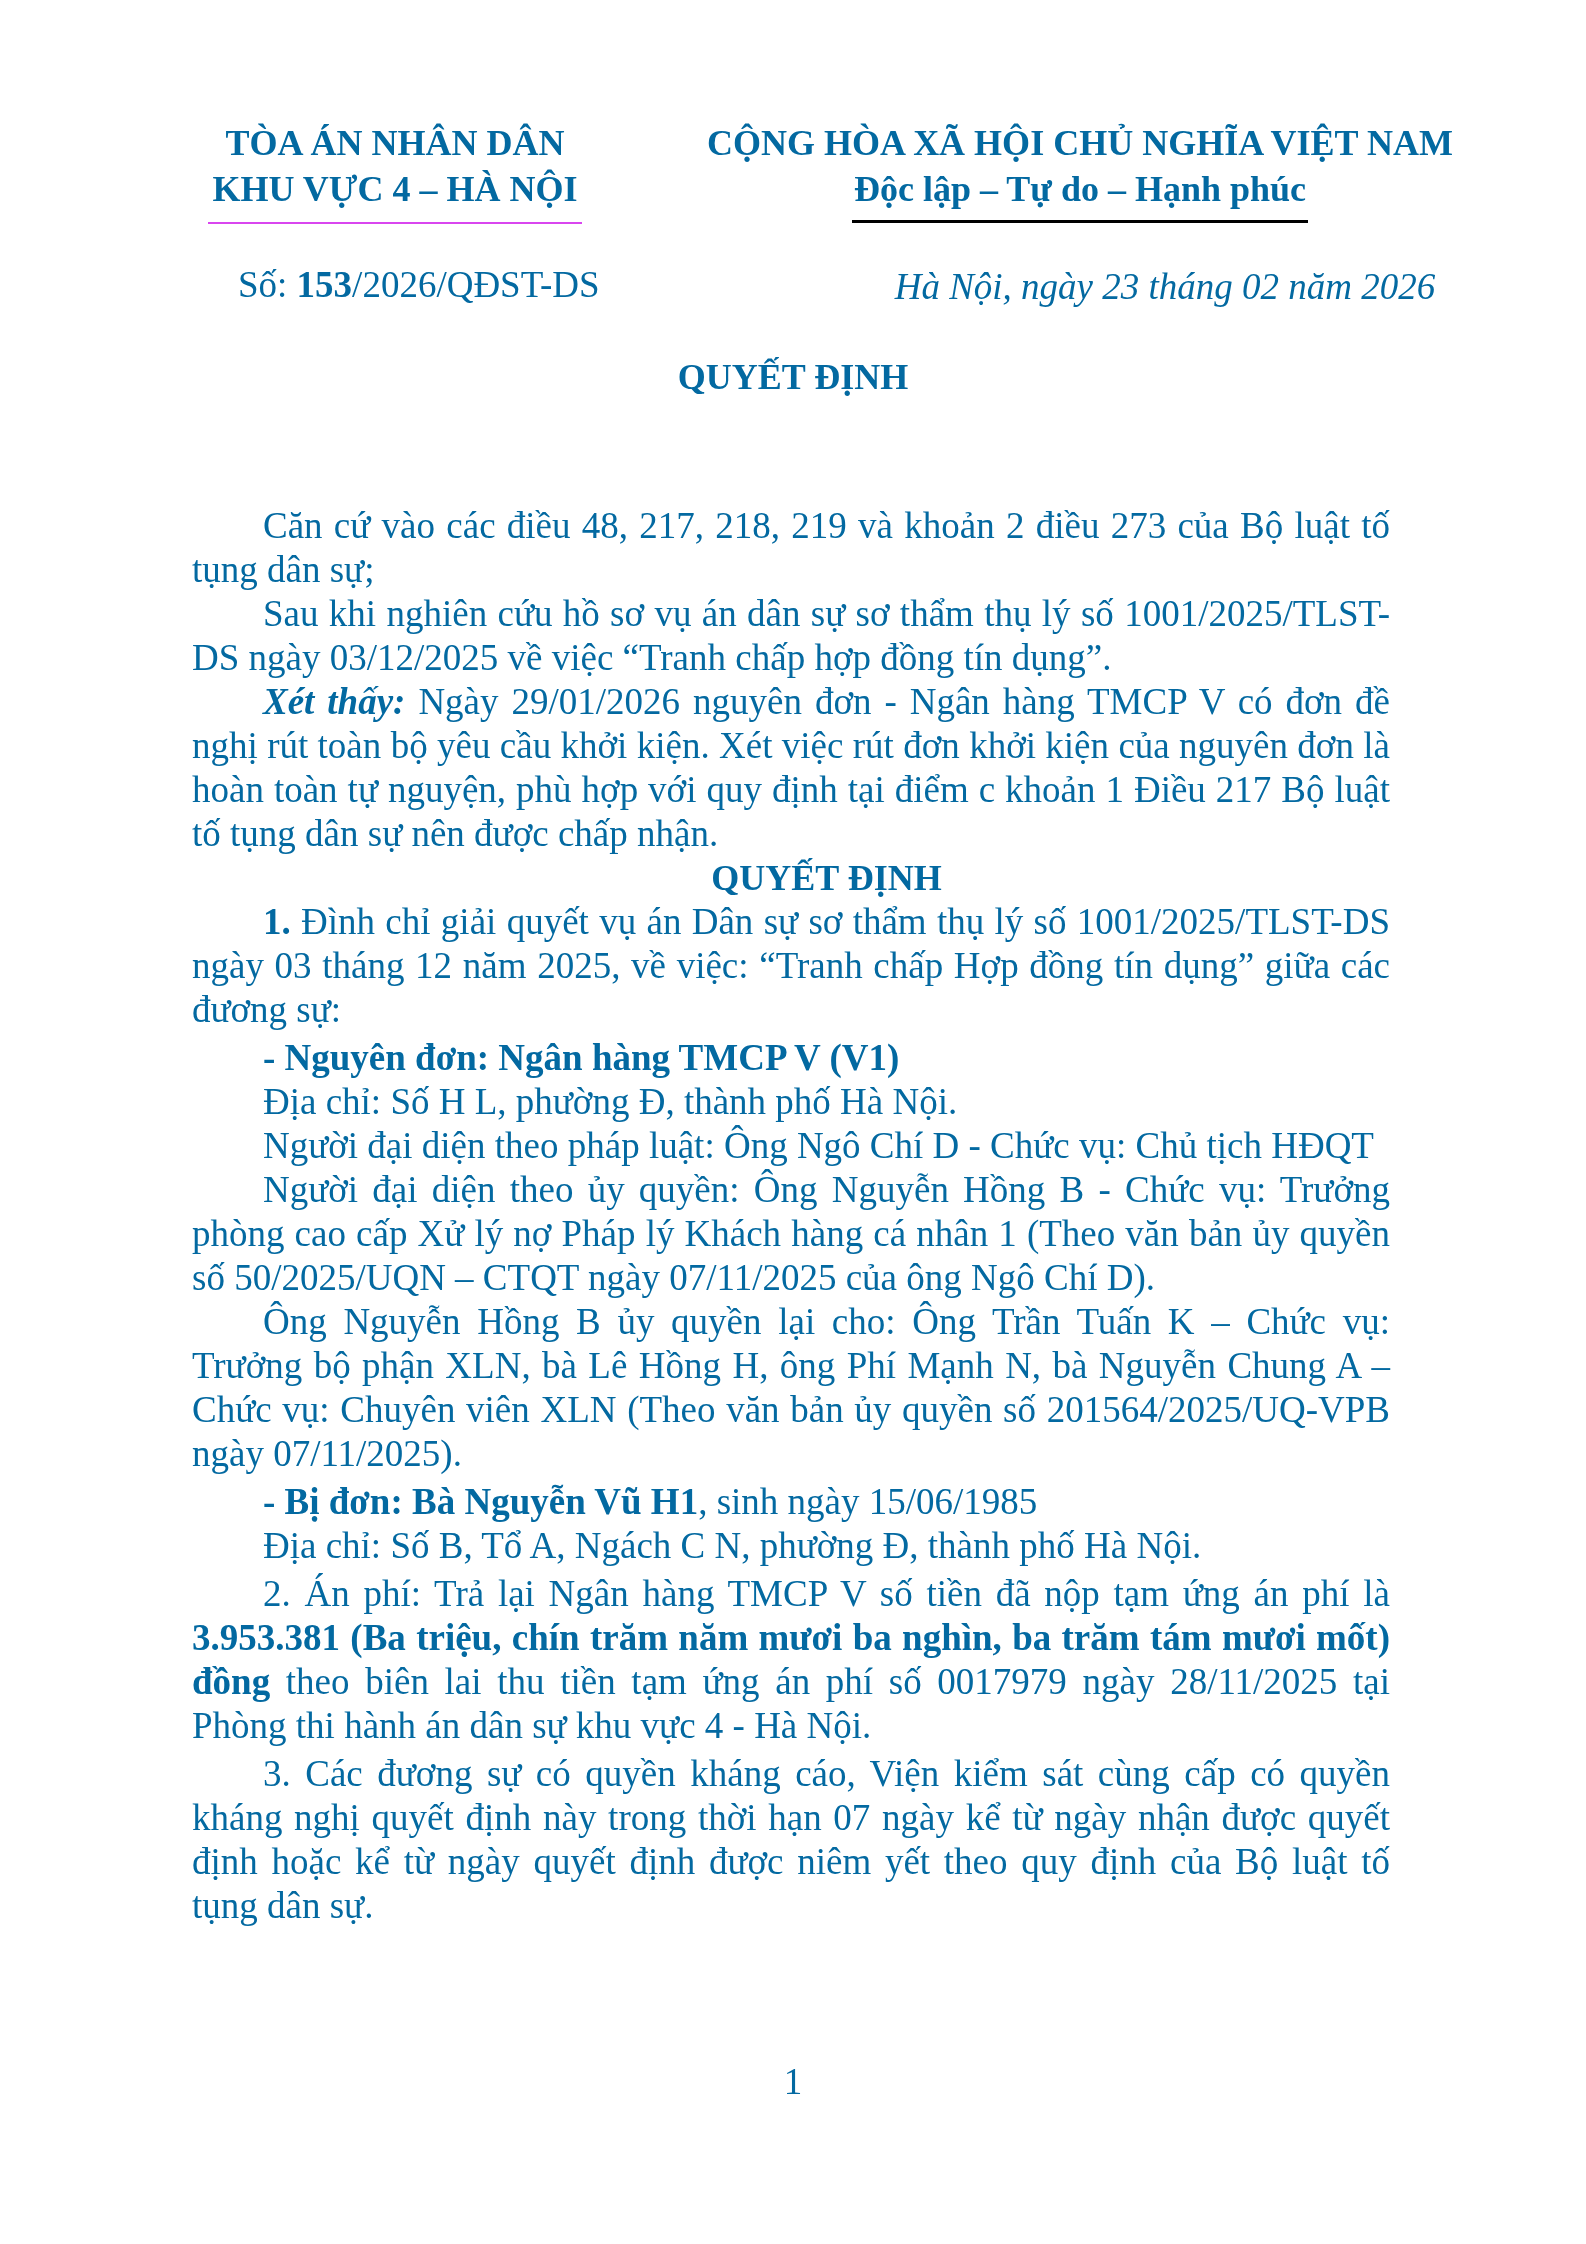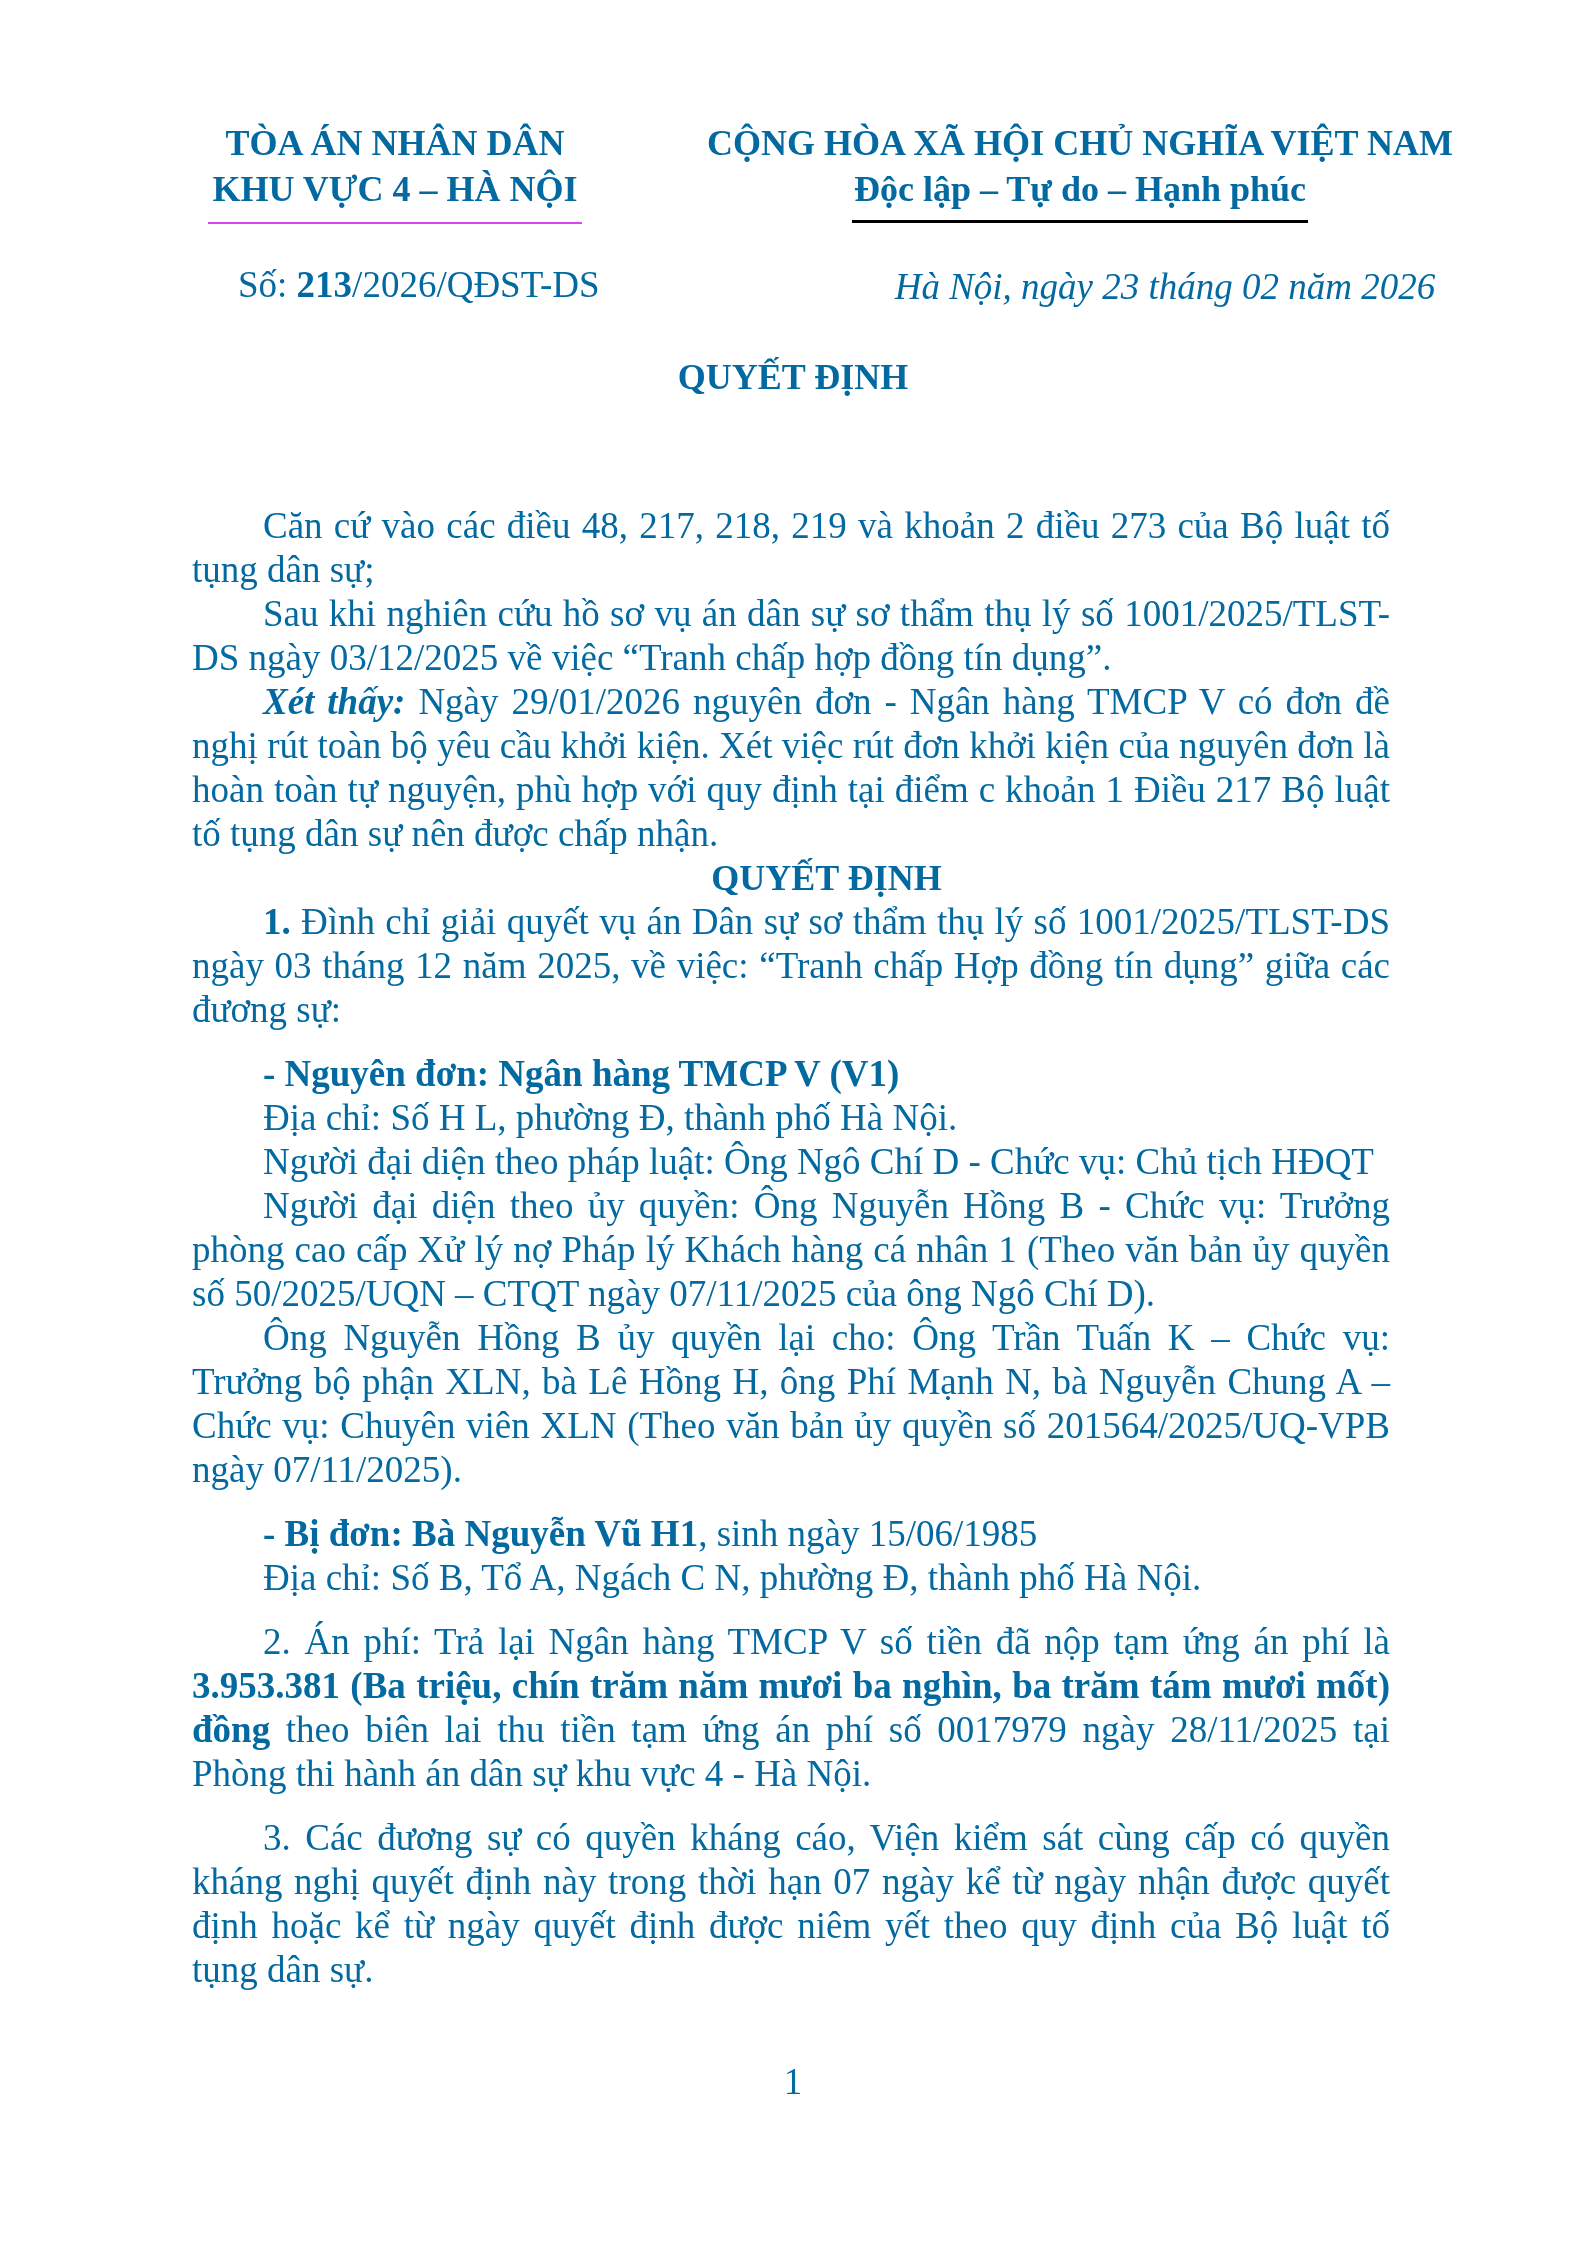--- a/index.html
+++ b/index.html
@@ -86,21 +86,21 @@
     top: 504px;
     width: 1198px;
     font-size: 37px;
     line-height: 44px;
     text-align: justify;
   }
   .body-text p {
     margin: 0;
     text-indent: 71px;
   }
-  .body-text p.sp { margin-top: 20px; }
+  .body-text p.sp { margin-top: 4px; }
   .section-heading {
     margin: 10px 0 62px 0;
     text-align: center;
     font-weight: bold;
     font-size: 36px;
     text-indent: 0;
   }
   .b  { font-weight: bold; }
   .bi { font-weight: bold; font-style: italic; }
   
@@ -117,21 +117,21 @@
 </head>
 <body>
 
 <div class="page">
 
   <div class="header-court">
     <div>TÒA ÁN NHÂN DÂN</div>
     <div><span class="underlined">KHU VỰC 4 – HÀ NỘI</span></div>
   </div>
 
-  <div class="doc-number"><span>Số: </span><span class="b">213</span><span>/2026/QĐST-DS</span></div>
+  <div class="doc-number"><span>Số: </span><span class="b">153</span><span>/2026/QĐST-DS</span></div>
 
   <div class="header-republic">
     <div>CỘNG HÒA XÃ HỘI CHỦ NGHĨA VIỆT NAM</div>
     <div><span class="motto">Độc lập – Tự do – Hạnh phúc</span></div>
   </div>
 
   <div class="dateline">Hà Nội, ngày 23 tháng 02 năm 2026</div>
 
   <div class="title-block">
     <div>QUYẾT ĐỊNH</div>

